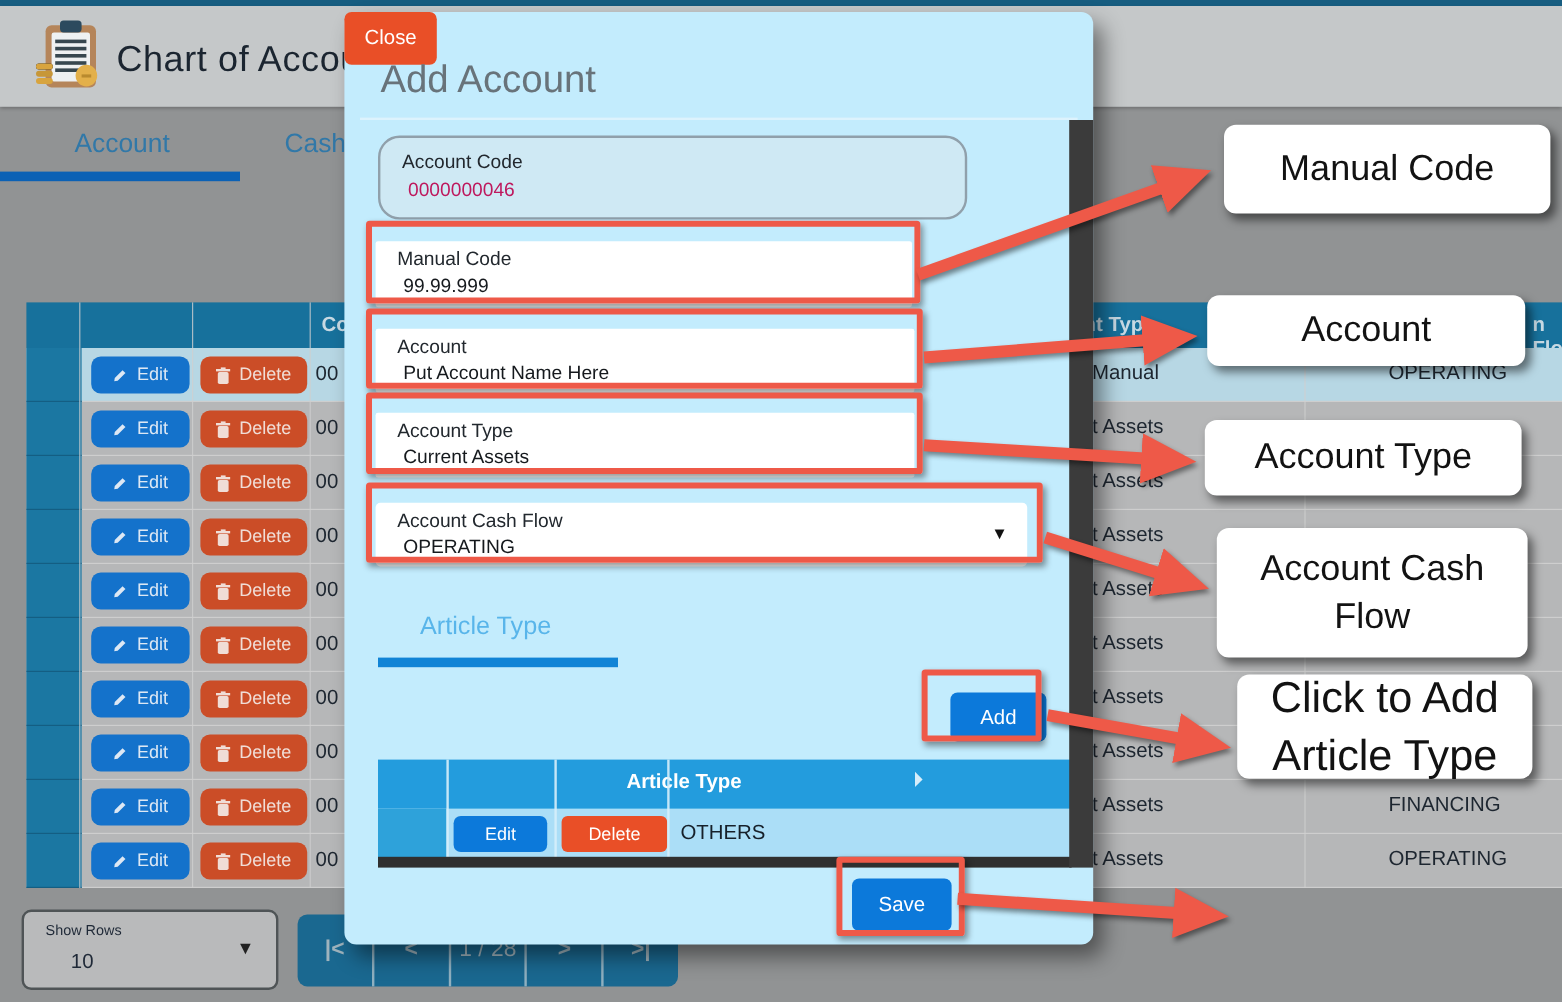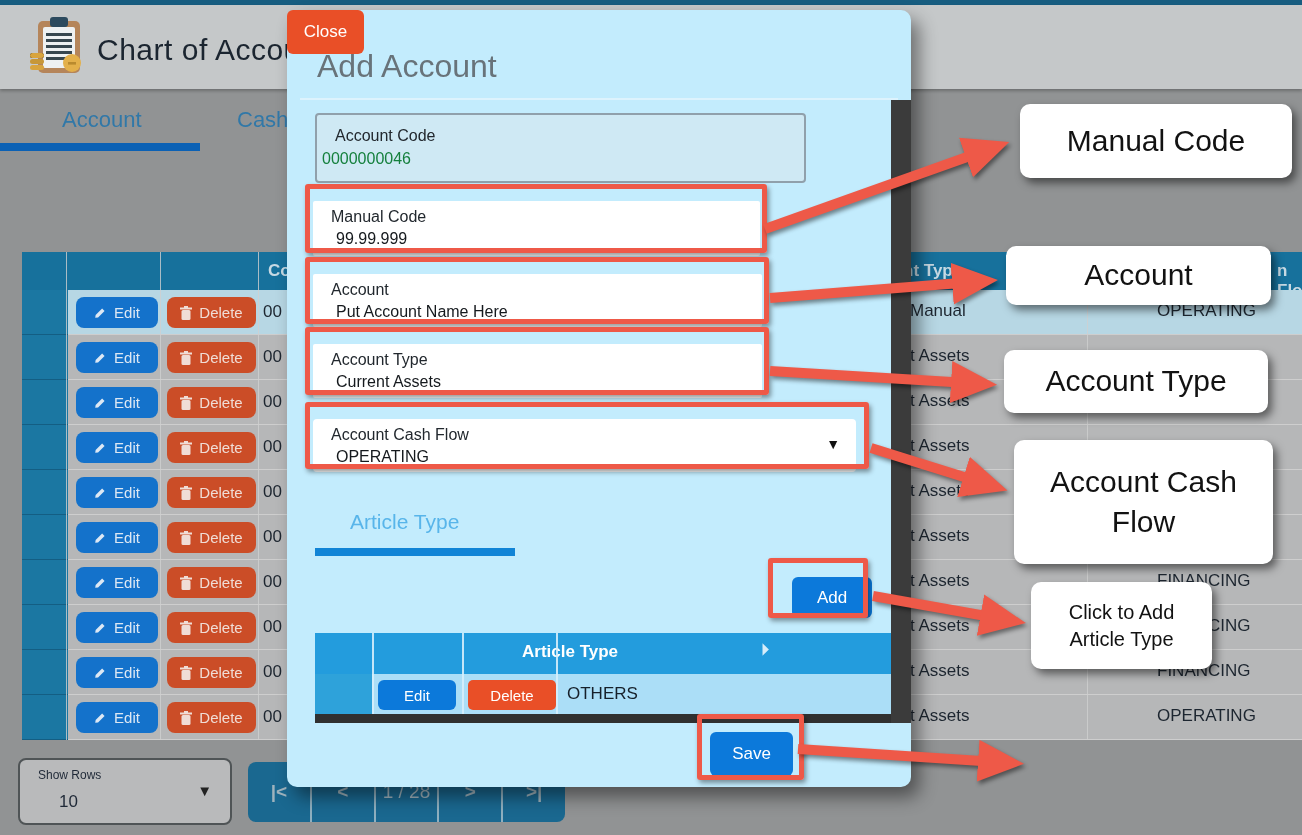--- a/index.html
+++ b/index.html
@@ -41,23 +41,23 @@
   
   #modal { left:287px; top:10px; width:624px; height:777px; background:#c3ecfd; border-radius:10px; box-shadow:8px 10px 18px rgba(0,0,0,.45); }
   #modal-title { position:absolute; left:30px; top:38px; font-size:32px; font-weight:300; color:#68737a; }
   #modal-div { position:absolute; left:13px; top:88px; width:598px; height:2px; background:#ddf3fd; }
   #vscroll { position:absolute; left:604px; top:90px; width:20px; height:623px; background:#3b3b3b; }
   #hscroll { position:absolute; left:28px; top:704px; width:578px; height:9px; background:#303030; }
 
   .field { position:absolute; background:#fff; border-radius:2px; }
   .field .flbl { position:absolute; left:18px; top:7px; font-size:16px; color:#22282e; }
   .field .fval { position:absolute; left:23px; top:29px; font-size:16px; color:#15191d; }
-  #acctcode-box { left:28px; top:103px; width:491px; height:70px; background:#cfe9f4; border:2px solid #90a0ab; border-radius:4px; }
+  #acctcode-box { left:28px; top:103px; width:491px; height:70px; background:#cfe9f4; border:2px solid #90a0ab; border-radius:18px; }
   #acctcode-box .flbl { position:absolute; left:18px; top:12px; font-size:16px; color:#22282e; }
-  #acctcode-box .fval { position:absolute; left:5px; top:35px; font-size:16px; color:#15803d; }
+  #acctcode-box .fval { position:absolute; left:23px; top:35px; font-size:16px; color:#be185d; }
   #f-manual { left:26px; top:191px; width:447px; height:55px; }
   #f-account { left:26px; top:264px; width:449px; height:53px; }
   #f-type { left:26px; top:334px; width:449px; height:54px; }
   #f-type .uline { position:absolute; left:15px; top:47px; width:422px; height:3px; background:#111; }
   #f-flow { left:26px; top:409px; width:543px; height:53px; border-radius:4px; }
   #f-flow .car { position:absolute; right:16px; top:17px; font-size:14px; color:#111; }
 
   #arttab { position:absolute; left:63px; top:500px; font-size:21px; color:#58b5ea; }
   #arttab-uline { position:absolute; left:28px; top:538px; width:200px; height:8px; background:#1184d6; }
   .bluebtn { position:absolute; background:#0c79da; border:none; border-radius:6px; color:#fff; font-size:17px; font-family:inherit; }
@@ -417,18 +417,18 @@
       <line x1="770" y1="371" x2="985" y2="384"></line>
       <line x1="871" y1="448" x2="996" y2="487"></line>
       <line x1="873" y1="596" x2="1014" y2="621"></line>
       <line x1="798" y1="749" x2="1012" y2="763"></line>
     </g>
   </svg>
 
   <div class="callout" style="left:1020px;top:104px;width:272px;height:74px">Manual Code</div>
   <div class="callout" style="left:1006px;top:246px;width:265px;height:59px">Account</div>
   <div class="callout" style="left:1004px;top:350px;width:264px;height:63px">Account Type</div>
-  <div class="callout" style="left:1014px;top:440px;width:259px;height:124px;white-space:pre-line">Account Cash
+  <div class="callout" style="left:1014px;top:440px;width:259px;height:108px;white-space:pre-line">Account Cash
 Flow</div>
-  <div class="callout" style="left:1031px;top:582px;width:181px;height:87px;font-size:20px;white-space:pre-line">Click to Add
+  <div class="callout" style="left:1031px;top:562px;width:246px;height:87px;font-size:36px;white-space:pre-line">Click to Add
 Article Type</div>
 
 </div>
 
 </body></html>

